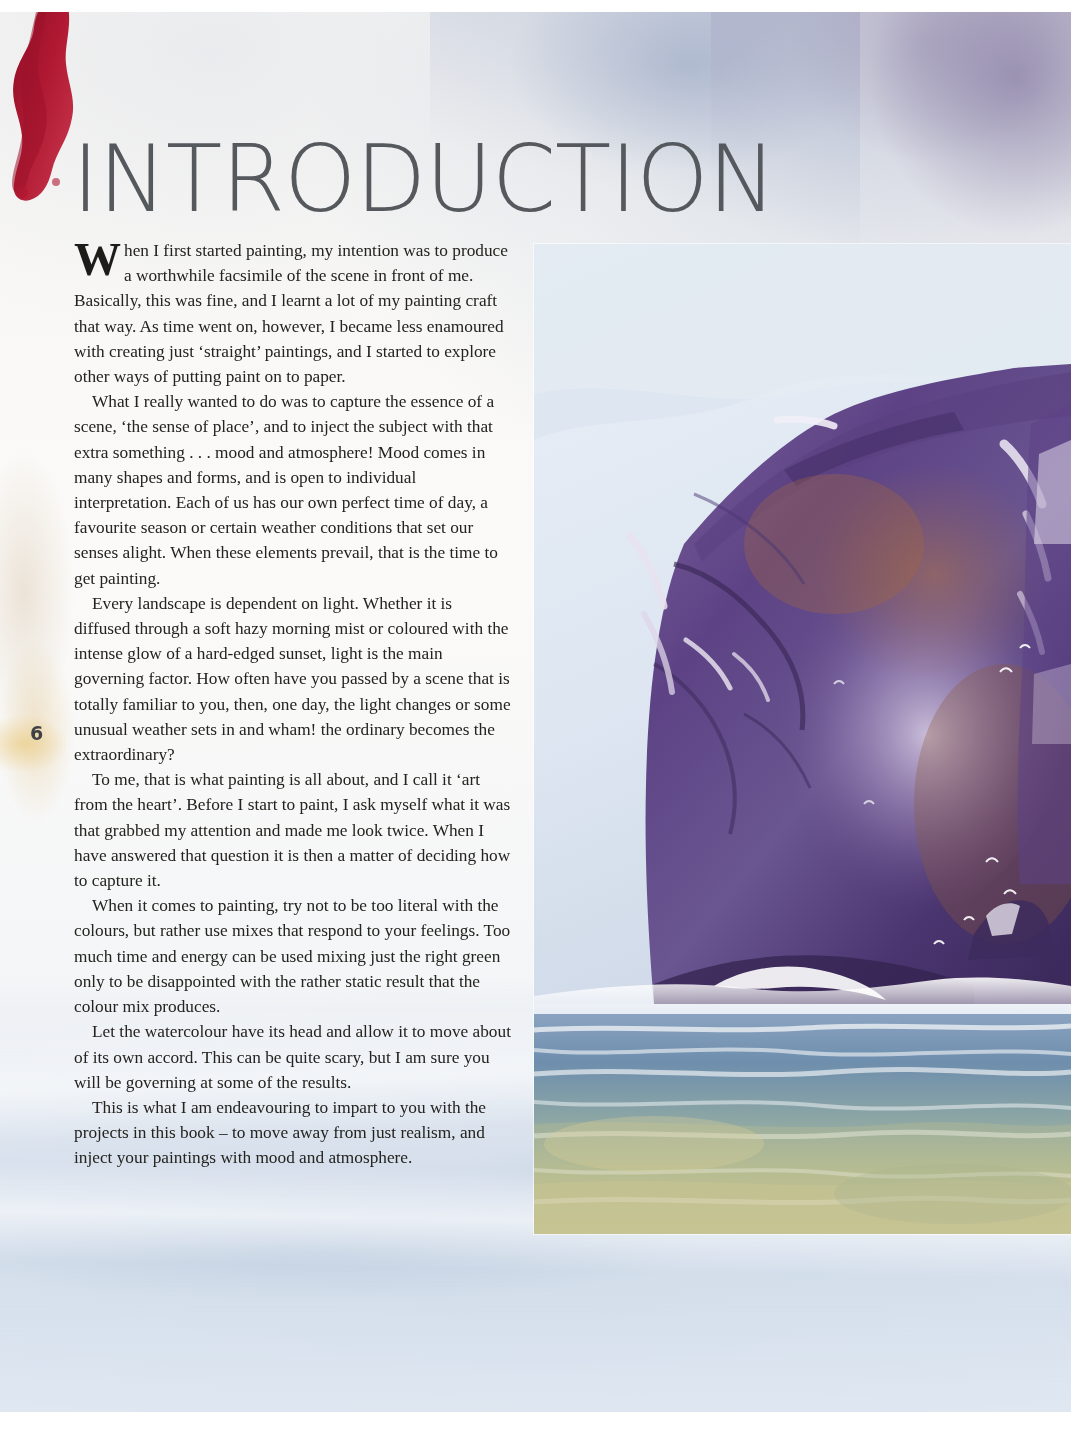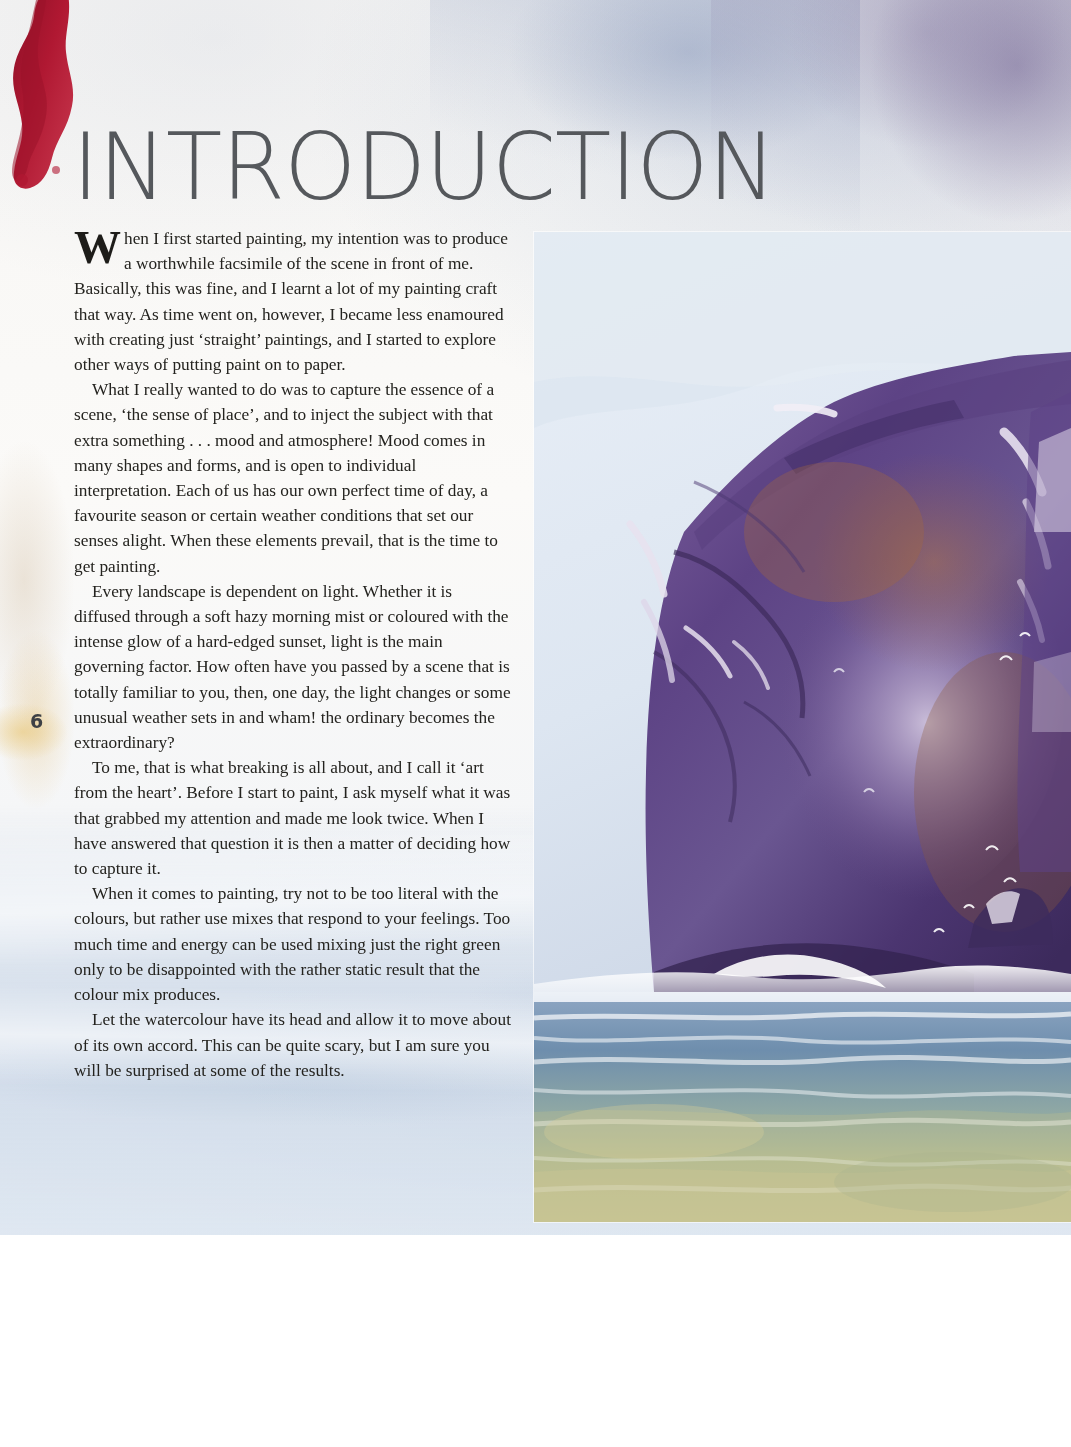--- a/index.html
+++ b/index.html
@@ -3,24 +3,25 @@
 <meta charset="utf-8">
 <style>
   html, body {
     margin: 0;
     padding: 0;
     background: #ffffff;
   }
   .page {
     position: relative;
     width: 1071px;
-    height: 1235px;
+    height: 1400px;
     overflow: hidden;
     background: #fdfcfb;
     font-family: "Liberation Serif", serif;
+    margin-top: 12px;
   }
 
   
   .bg-base {
     position: absolute;
     inset: 0;
     background:
       radial-gradient(ellipse 70% 40% at 78% 8%, rgba(150,170,200,0.30), rgba(255,255,255,0) 70%),
       radial-gradient(ellipse 60% 30% at 20% 3%, rgba(210,215,225,0.35), rgba(255,255,255,0) 70%),
       radial-gradient(ellipse 90% 35% at 50% 95%, rgba(205,215,228,0.55), rgba(255,255,255,0) 75%),
@@ -186,23 +187,24 @@
   </div>
 
   <h1 class="title">INTRODUCTION</h1>
 
   <div class="folio">6</div>
 
   <div class="textcol">
     <p class="first"><span class="dropcap">W</span><span>hen I first started painting, my intention was to produce a worthwhile facsimile of the scene in front of me. Basically, this was fine, and I learnt a lot of my painting craft that way. As time went on, however, I became less enamoured with creating just ‘straight’ paintings, and I started to explore other ways of putting paint on to paper.</span></p>
     <p>What I really wanted to do was to capture the essence of a scene, ‘the sense of place’, and to inject the subject with that extra something . . . mood and atmosphere! Mood comes in many shapes and forms, and is open to individual interpretation. Each of us has our own perfect time of day, a favourite season or certain weather conditions that set our senses alight. When these elements prevail, that is the time to get painting.</p>
     <p>Every landscape is dependent on light. Whether it is diffused through a soft hazy morning mist or coloured with the intense glow of a hard-edged sunset, light is the main governing factor. How often have you passed by a scene that is totally familiar to you, then, one day, the light changes or some unusual weather sets in and wham! the ordinary becomes the extraordinary?</p>
-    <p>To me, that is what breaking is all about, and I call it ‘art from the heart’. Before I start to paint, I ask myself what it was that grabbed my attention and made me look twice. When I have answered that question it is then a matter of deciding how to capture it.</p>
+    <p>To me, that is what painting is all about, and I call it ‘art from the heart’. Before I start to paint, I ask myself what it was that grabbed my attention and made me look twice. When I have answered that question it is then a matter of deciding how to capture it.</p>
     <p>When it comes to painting, try not to be too literal with the colours, but rather use mixes that respond to your feelings. Too much time and energy can be used mixing just the right green only to be disappointed with the rather static result that the colour mix produces.</p>
-    <p>Let the watercolour have its head and allow it to move about of its own accord. This can be quite scary, but I am sure you will be surprised at some of the results.</p>
+    <p>Let the watercolour have its head and allow it to move about of its own accord. This can be quite scary, but I am sure you will be governing at some of the results.</p>
+    <p>This is what I am endeavouring to impart to you with the projects in this book – to move away from just realism, and inject your paintings with mood and atmosphere.</p>
   </div>
 
   <figure class="painting" style="margin:0">
     <span class="sr-only">Watercolour painting of a purple sea cliff with breaking waves and seabirds</span>
     <svg width="537" height="990" viewBox="0 0 537 990" preserveAspectRatio="none">
       <defs>
         <linearGradient id="skyg" x1="0" y1="0" x2="0.3" y2="1">
           <stop offset="0%" stop-color="#e9eff7"></stop>
           <stop offset="60%" stop-color="#dde6f1"></stop>
           <stop offset="100%" stop-color="#cfd9e8"></stop>

